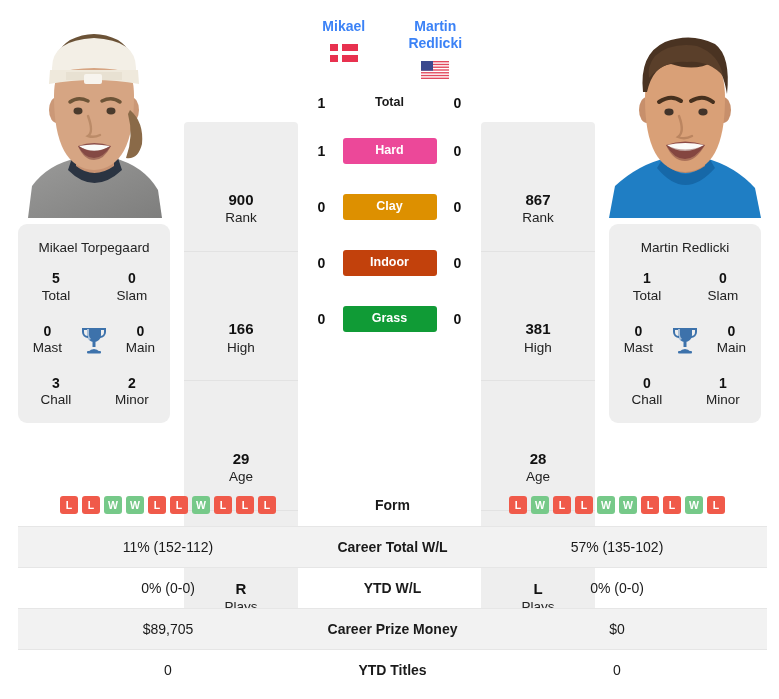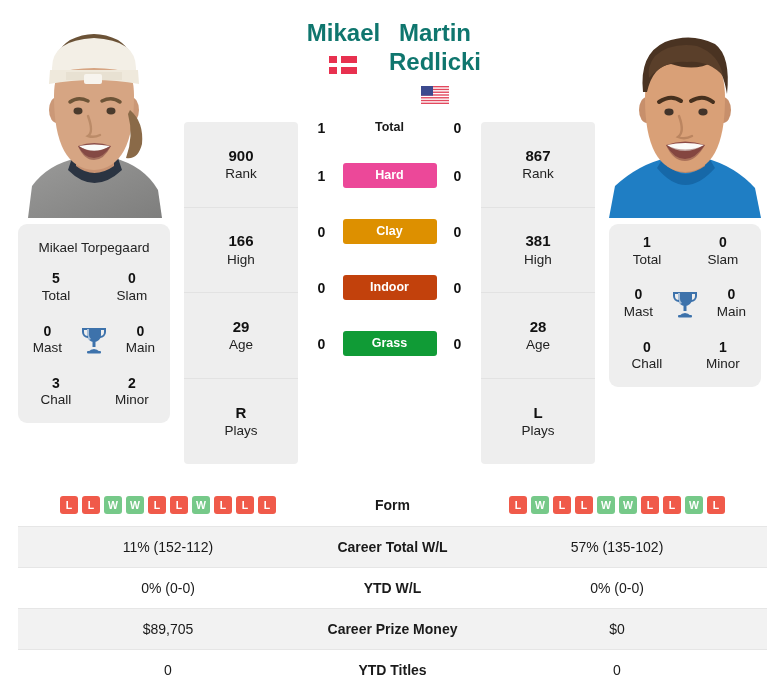--- a/index.html
+++ b/index.html
@@ -95,20 +95,21 @@
     overflow: hidden;
   }
   .rank-cell {
     height: 85.5px;
     box-sizing: border-box;
     display: flex;
     flex-direction: column;
     justify-content: center;
     align-items: center;
     border-bottom: 1px solid #e2e2e2;
+    margin-top: 44px;
   }
   .rank-cell:last-child { border-bottom: none; }
   .rank-cell .num {
     font-size: 15px;
     font-weight: bold;
     color: #111;
     line-height: 1.3;
   }
   .rank-cell .lbl {
     font-size: 13.5px;
@@ -127,24 +128,24 @@
   .names {
     display: flex;
     width: 100%;
     justify-content: space-between;
   }
   .name-block {
     width: 172px;
     text-align: center;
   }
   .name-block .nm {
-    font-size: 24px;
+    font-size: 14px;
     font-weight: bold;
     line-height: 1.22;
-    color: #0f766e;
+    color: #3b82f6;
   }
   .flag {
     margin: 9px auto 0 auto;
     width: 28px;
     height: 18px;
     display: block;
   }
 
   .h2h {
     width: 100%;
@@ -437,20 +438,21 @@
             <ellipse cx="94" cy="94" rx="4.6" ry="3.4" fill="#41332a"></ellipse>
             <path d="M70 98 Q76 114 69 119 Q76 122 83 118" stroke="#bb8560" stroke-width="2.4" fill="none" stroke-linecap="round"></path>
             <path d="M57 127 Q76 120 96 127 Q86 141 76 141 Q65 141 57 127 Z" fill="#8d4b45"></path>
             <path d="M58 127 Q76 123 95 127 Q85 133 76 133 Q66 133 58 127 Z" fill="#fcfbf8"></path>
             <path d="M57 127 Q76 136 96 127 Q87 143 76 143 Q64 143 57 127 Z" fill="#7c423c" opacity="0.5"></path>
           </g>
         </svg>
       </div>
 
       <div class="player-card">
+        <div class="pname">Martin Redlicki</div>
         <div class="trophy-grid">
           <div class="tstat">
             <div class="num">1</div>
             <div class="lbl">Total</div>
           </div>
           <div class="tstat">
             <div class="num">0</div>
             <div class="lbl">Slam</div>
           </div>
         </div>

